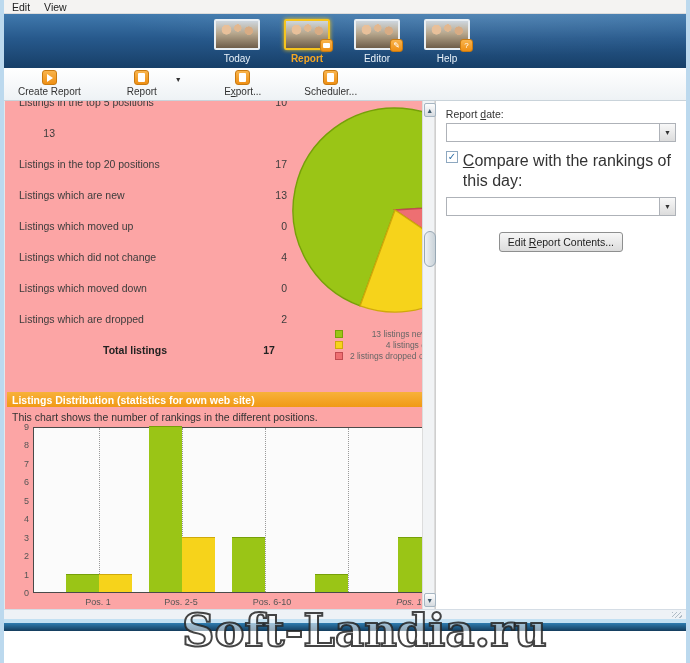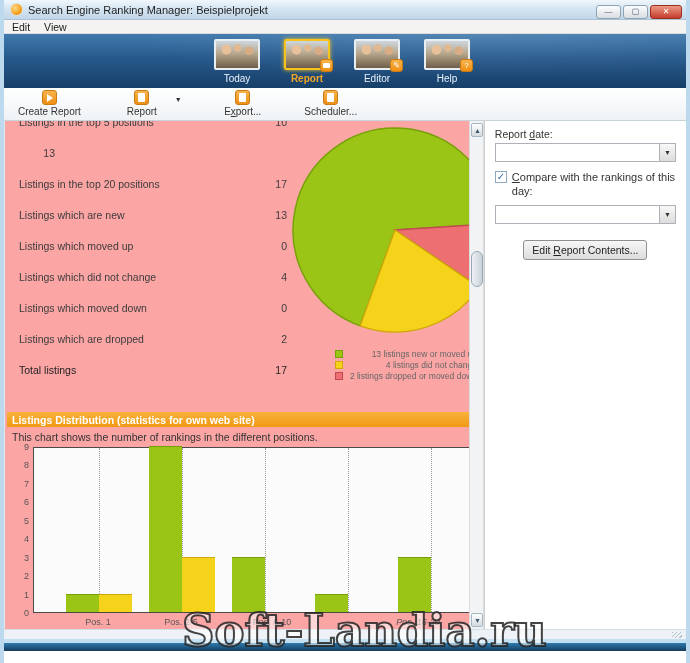--- a/index.html
+++ b/index.html
@@ -63,21 +63,21 @@
 
   
   .main{ display:flex; height:508px; }
   .report-panel{ width:524px; background:#fca5a5; border-left:1px solid #e1e7ec; padding-left:2px; overflow:hidden; position:relative;}
 
   .top-section{ position:relative; height:285px; overflow:hidden;}
   .summary-list{ width:284px; margin-top:-15px;}
   .sum-row{ height:31px; display:flex; align-items:center; padding-left:12px;}
   .sum-label{ flex:1 1 auto; font-size:10.5px; color:#3c3c3c;}
   .sum-value{ width:40px; text-align:right; font-size:10.5px; color:#3c3c3c; padding-right:4px;}
-  .sum-row.bold .sum-label,.sum-row.bold .sum-value{ font-weight:normal; color:#222;}
+  .sum-row.bold .sum-label,.sum-row.bold .sum-value{ font-weight:bold; color:#222;text-align:center;}
 
   .pie-col{ position:absolute; left:282px; top:3px; width:238px;}
   .pie-legend{ margin:8px 0 0 46px;}
   .leg-row{ display:flex; align-items:center; height:11px;}
   .leg-sq{ width:8px; height:8px; flex:0 0 auto;}
   .leg-text{ width:134px; text-align:right; font-size:8.5px; color:#666; padding-left:4px; white-space:nowrap;}
 
   .section-header{ margin-top:6px; width:520px; height:15px; background:linear-gradient(180deg,#f8b13a,#f09a15);
                    display:flex; align-items:center; padding-left:5px;}
   .section-header span{ font-size:10.5px; font-weight:bold; color:#fff; white-space:nowrap;}
@@ -103,45 +103,40 @@
   
   .right-panel{ flex:1 1 auto; background:#fff; border-left:1px solid #cfcfcf; padding:7px 10px;}
   .rp-label{ font-size:10.5px; color:#333; margin-bottom:3px;}
   .combo{ height:19px; border:1px solid #aeb2b8; background:#fff; display:flex; margin-bottom:9px;}
   .combo-value{ flex:1 1 auto; font-size:10.5px; padding:2px 3px; color:#333;}
   .combo-btn{ width:16px; border-left:1px solid #aeb2b8; background:linear-gradient(180deg,#f8f8f8,#dcdcdc);
               display:flex; align-items:center; justify-content:center; font-size:7px; color:#333;}
   .check-row{ display:flex; gap:5px; margin:2px 0 6px 0;}
   .checkbox{ width:12px; height:12px; border:1px solid #8ea8c0; background:#fff; flex:0 0 auto;
              display:flex; align-items:center; justify-content:center; font-size:10px; color:#2f6ea5; line-height:1;}
-  .check-label{ font-size:11px; color:#333; line-height:1.25;}
+  .check-label{ font-size:16px; color:#333; line-height:1.25;}
   .rp-button{ display:block; width:124px; margin:16px auto 0 auto; height:20px; border:1px solid #8e8f8f; border-radius:3px;
               background:linear-gradient(180deg,#f7f7f7,#dcdcdc); font-size:10.5px; color:#222; text-align:center; line-height:18px;}
 
   
   .hstrip{ height:10px; background:#eef2f6; border-top:1px solid #d5dde5; position:relative;}
   .grip{ position:absolute; right:4px; top:2px; width:10px; height:6px;
          background:repeating-linear-gradient(135deg,#b0bcc6 0 1px, transparent 1px 3px);}
   .bottom-border{ height:12px; background:linear-gradient(180deg,#c3e0f2 0 4px,#2e7cb0 4px,#143c5c 100%);}
 
   .watermark{ position:absolute; left:178px; top:604px; z-index:50; pointer-events:none;
               font-family:"DejaVu Serif", serif; font-weight:bold; font-size:45px;
               color:rgba(255,255,255,0.55); -webkit-text-stroke:2px rgba(35,35,35,0.85); white-space:nowrap;}
   u.accel{ text-decoration:underline; }
 </style>
 </head>
 <body>
 
 <div class="window">
 
-  <div class="titlebar">
-    <div class="app-icon"></div>
-    <div class="title-text">Search Engine Ranking Manager: Beispielprojekt</div>
-    <div id="win-controls"><span class="winbtn" style="display: inline-flex;">—</span><span class="winbtn" style="display: inline-flex;">▢</span><span class="winbtn close" style="display: inline-flex;">✕</span></div>
-  </div>
 
   <div class="menubar" id="menubar">
       <span class="menu-item">Edit</span>
       <span class="menu-item">View</span>
     </div>
 
   <div class="banner" id="nav-tabs">
       <div class="nav-tab">
         <div class="thumb"></div>
         <div class="tab-label">Today</div>

